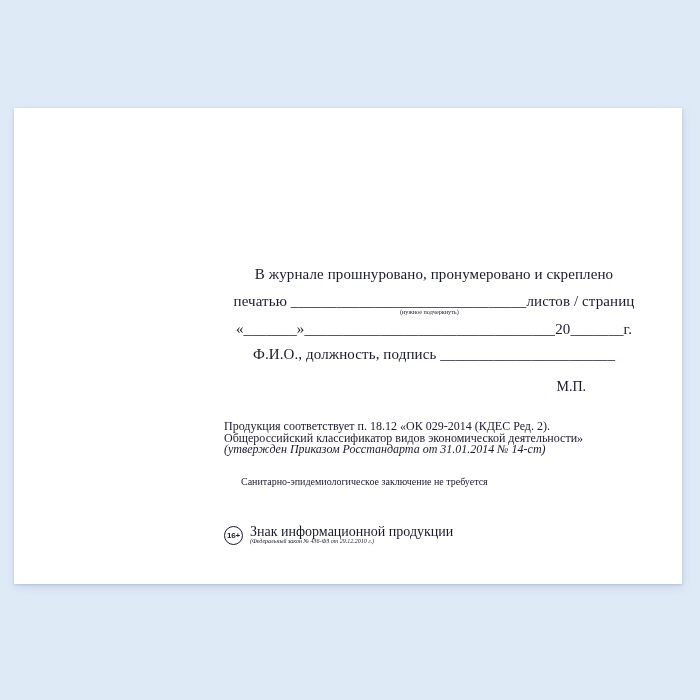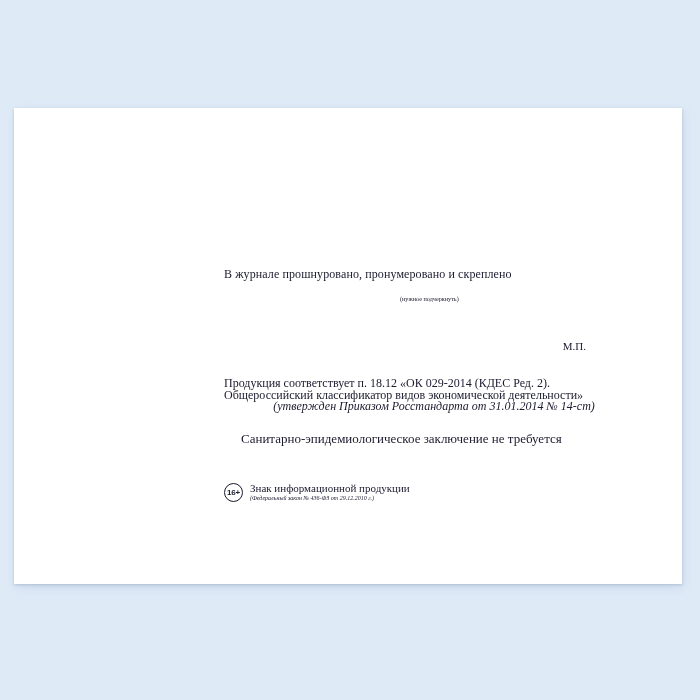--- a/index.html
+++ b/index.html
@@ -39,52 +39,53 @@
     box-shadow: 0 1px 3px rgba(70,100,140,.25);
   }
   .doc {
     position: absolute;
     left: 210px;
     top: 160px;
     width: 420px;
     color: #1a1a2e;
   }
   .ln {
-    font-size: 12px;
+    font-size: 15px;
     line-height: 13px;
     white-space: pre;
     letter-spacing: .1px;
+    text-align: center;
   }
   .block-1 { margin-bottom: 0; }
   .row { position: relative; }
   .r-note {
     font-size: 6.2px;
     line-height: 7px;
     white-space: pre;
     margin-left: 176px;
     color: #1a1a2e;
   }
   .sp-8 { height: 8px; }
   .sp-10 { height: 10px; }
   .sp-12 { height: 12px; }
   .sp-14 { height: 14px; }
   .sp-20 { height: 20px; }
   .sp-26 { height: 26px; }
   .mp {
-    font-size: 11px;
+    font-size: 14px;
     text-align: right;
     padding-right: 58px;
   }
   .small {
     font-size: 12px;
     line-height: 11.5px;
     white-space: pre;
   }
-  .ital { font-style: italic; text-align: center; }
-  .para { font-size: 13px; line-height: 12px; white-space: pre; padding-left: 17px; }
+  .ital { font-style: italic; }
+  .para { font-size: 10px; line-height: 12px; white-space: pre; padding-left: 17px; }
   .badge-row {
     display: flex;
     align-items: center;
     margin-top: 10px;
   }
   .badge {
     width: 17px;
     height: 17px;
     border-radius: 50%;
     border: 1.1px solid #1a1a2e;
@@ -94,21 +95,21 @@
     font-family: "Liberation Sans", sans-serif;
     font-size: 8px;
     font-weight: bold;
     letter-spacing: -0.2px;
     flex: 0 0 auto;
   }
   .badge-text {
     margin-left: 7px;
   }
   .badge-title {
-    font-size: 11px;
+    font-size: 14px;
     line-height: 11px;
     white-space: pre;
   }
   .badge-sub {
     font-size: 6px;
     line-height: 8px;
     font-style: italic;
     white-space: pre;
   }
 </style>
@@ -120,24 +121,27 @@
   <div class="page-shadow"></div>
 
   <div class="page">
 
     <div class="doc">
 
       <div class="block-1">
         <div class="ln">В журнале прошнуровано, пронумеровано и скреплено</div>
         <div class="sp-14"></div>
         <div class="row">
+          <div class="ln">печатью _______________________________листов / страниц</div>
           <div class="r-note">(нужное подчеркнуть)</div>
         </div>
         <div class="sp-8"></div>
+        <div class="ln">«_______»_________________________________20_______г.</div>
         <div class="sp-12"></div>
+        <div class="ln">Ф.И.О., должность, подпись _______________________</div>
         <div class="sp-10"></div>
         <div class="sp-8"></div>
         <div class="mp">М.П.</div>
       </div>
 
       <div class="sp-26"></div>
 
       <div>
         <div class="small">Продукция соответствует п. 18.12 «ОК 029-2014 (КДЕС Ред. 2).</div>
         <div class="small">Общероссийский классификатор видов экономической деятельности»</div>

